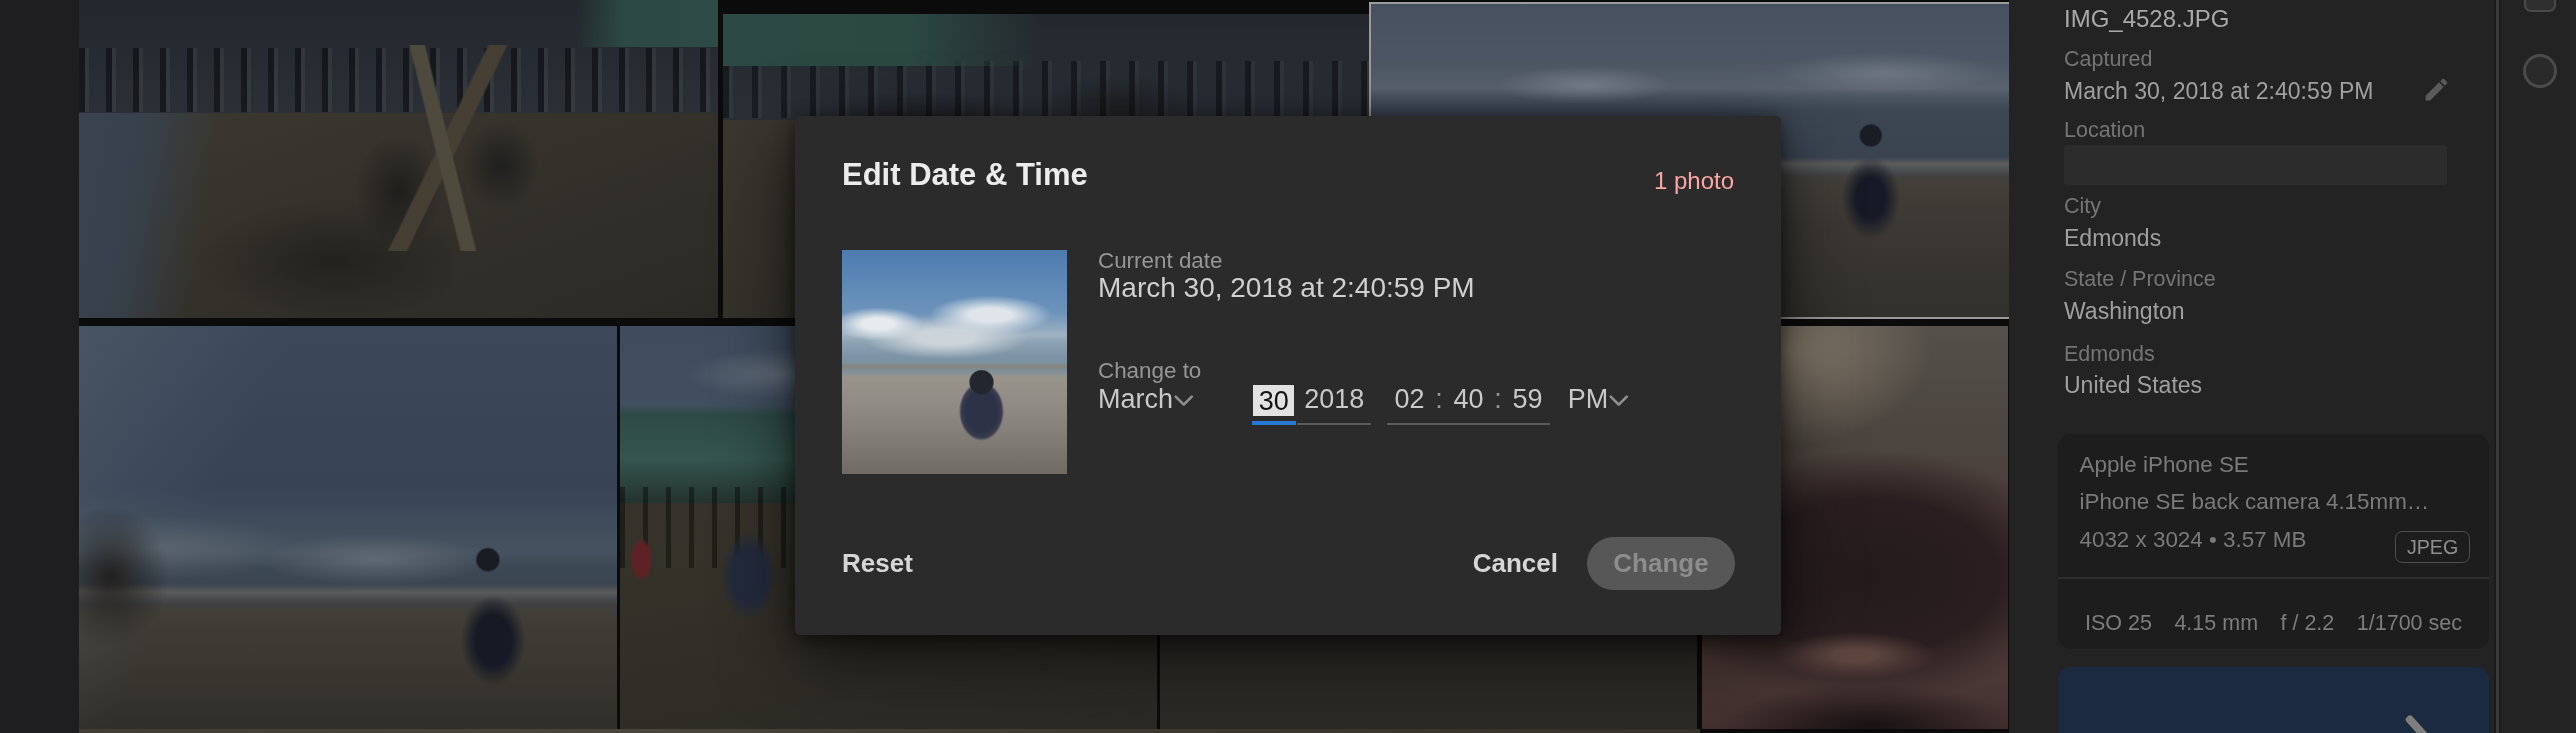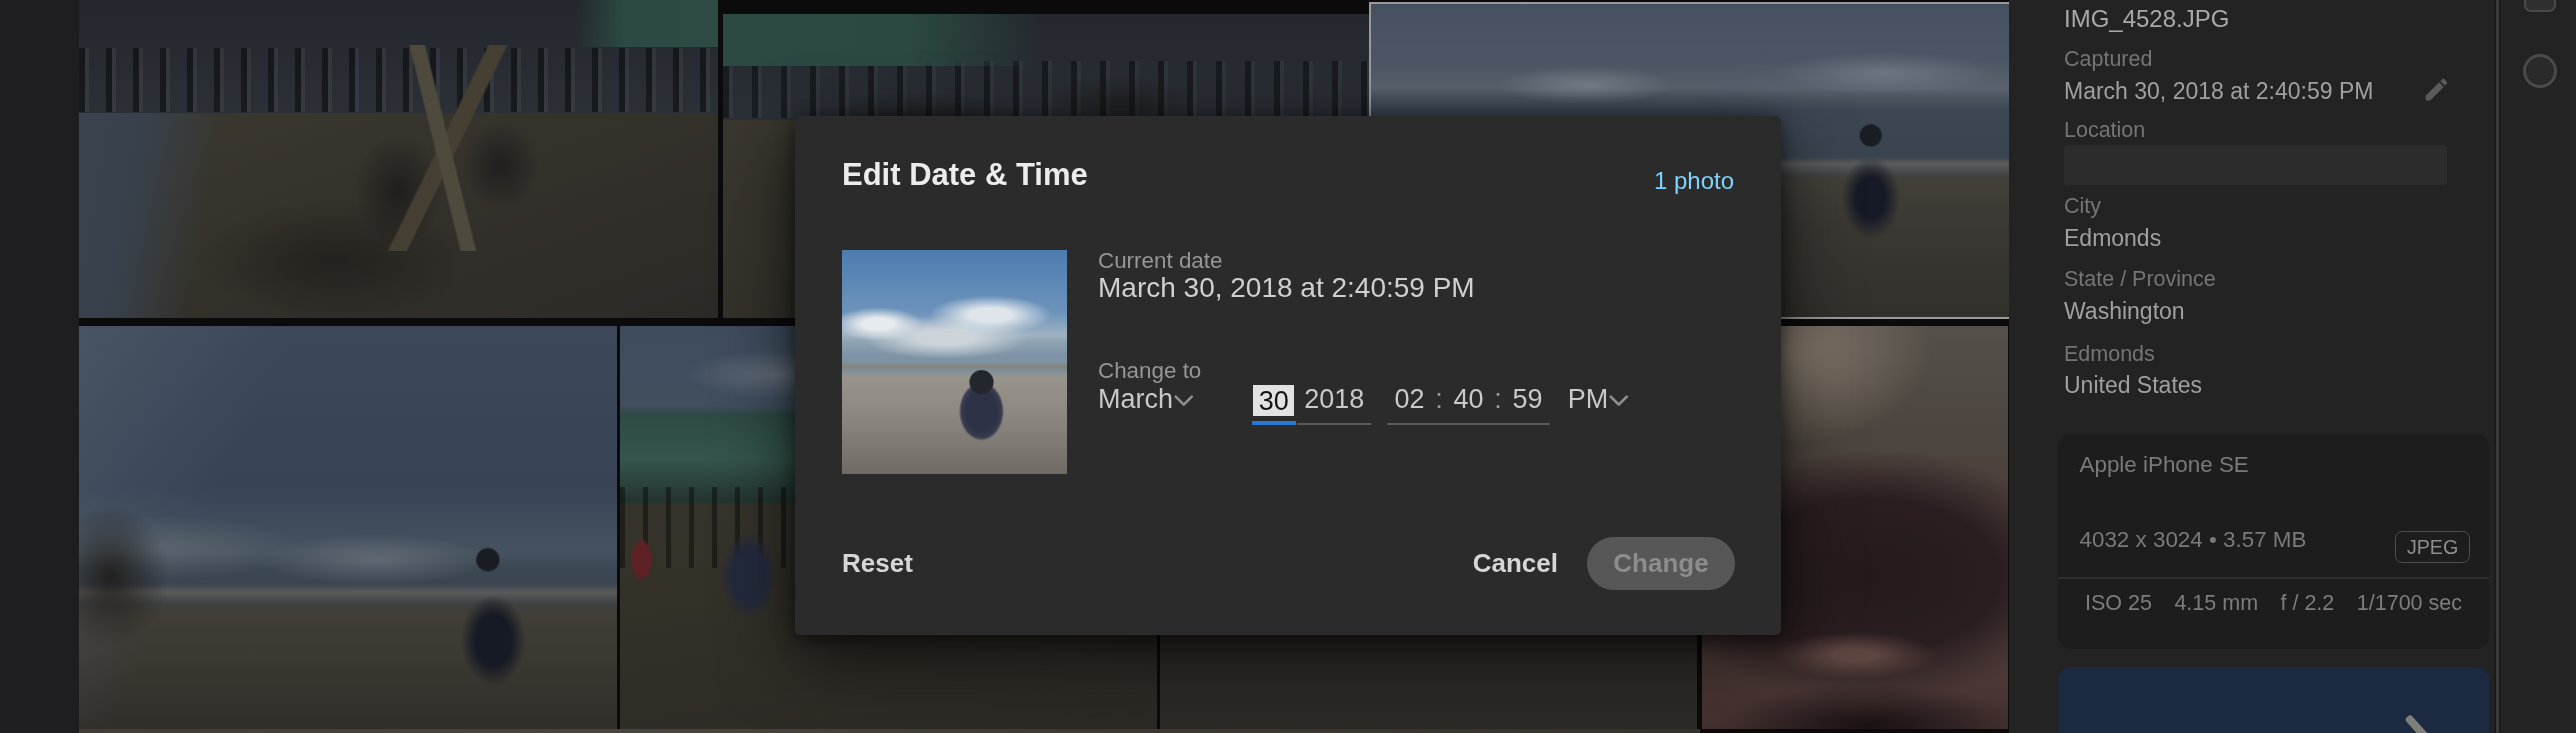--- a/index.html
+++ b/index.html
@@ -114,41 +114,41 @@
   .location-input { position:absolute; left:55px; top:145px; width:383px; height:40px;
     background:#2c2c2c; border-radius:2.7px; font-size:23px; color:#a0a0a0; line-height:40px; padding:0 10.7px; }
 
   .camera-card { position:absolute; left:49px; top:434px; width:431px; height:215px;
     background:#1d1d1d; border-radius:12.5px; }
   .cc-line { position:absolute; left:21.5px; font-size:22.4px; color:#7a7a7a; }
   .cc-badge { position:absolute; right:19px; top:97px; padding:3.6px 10.7px; border:1.8px solid #4f4f4f;
     border-radius:7.2px; font-size:19.7px; color:#8f8f8f; }
   .cc-divider { position:absolute; left:0; top:143px; width:100%; height:1.8px; background:#2e2e2e; }
   .cc-exif { position:absolute; left:0; top:157px; width:100%; height:45px; display:flex;
-    align-items:flex-start; justify-content:space-between; padding:0 27px; font-size:21.5px; color:#7d7d7d; }
+    align-items:flex-end; justify-content:space-between; padding:0 27px; font-size:21.5px; color:#7d7d7d; }
 
   .map-panel { position:absolute; left:49px; top:667px; width:431px; height:66px;
     background:#1b2a40; border-radius:12.5px 12.5px 0 0; overflow:hidden; }
   .map-streak { position:absolute; right:25px; bottom:-12.5px; width:68px; height:8px;
     background:#7e7e7a; transform:rotate(48deg); border-radius:3.6px; }
 
   .rail-divider { position:absolute; left:2494px; top:0; width:7.2px; height:733px;
     background:linear-gradient(90deg,#1b1b1b 0 1.8px,#3a3a3a 1.8px 5.4px,#1b1b1b 5.4px 7.2px); }
   .right-rail { position:absolute; left:2501px; top:0; width:75px; height:733px; background:#232324; }
   .rail-icon-square { position:absolute; left:23px; top:-19.7px; width:32px; height:32px;
     border:2.7px solid #4a4a4a; border-radius:7.2px; background:#2f2f2f; cursor:pointer; }
   .rail-icon-circle { position:absolute; left:22.4px; top:54px; width:34px; height:34px;
     border:3.6px solid #4b4b4b; border-radius:50%; background:#2a2a2a; cursor:pointer; }
 
   
   .dialog { position:absolute; left:795px; top:116px; width:986px; height:519px;
     background:#2b2b2b; border-radius:5.4px;
     box-shadow:0 21.5px 72px rgba(0,0,0,.65), 0 3.6px 18px rgba(0,0,0,.5); }
   .dlg-title { position:absolute; left:47px; top:41px; font-size:31px; font-weight:bold; color:#ececec;text-align:right; }
-  .dlg-count { position:absolute; right:47px; top:51px; font-size:24px; color:#7dd3fc; }
+  .dlg-count { position:absolute; right:47px; top:51px; font-size:24px; color:#fca5a5; }
 
   .dlg-thumb { position:absolute; left:47px; top:134px; width:225px; height:224px;
     background-image:
       radial-gradient(circle 13.4px at 62% 59%, #23262c 85%, rgba(35,38,44,0) 95%),
       radial-gradient(ellipse 29px 38px at 62% 72%, #2e3247 55%, #3a3d52 70%, rgba(58,61,82,0) 78%),
       linear-gradient(rgba(138,130,116,0) 50%, rgba(138,130,116,.8) 52%, rgba(138,130,116,0) 54%),
       radial-gradient(ellipse 63px 23px at 16% 33%, #e7ebee 25%, rgba(231,235,238,0) 72%),
       radial-gradient(ellipse 85px 27px at 66% 29%, #dfe5ea 25%, rgba(223,229,234,0) 72%),
       radial-gradient(ellipse 116px 30px at 46% 39%, #ccd4da 25%, rgba(204,212,218,0) 72%),
       linear-gradient(#4d7cb0 0%, #6d93bb 28%, #9fb2c2 38%, #8da2b2 41%, #7f95a7 47%, #78909f 53%, #98948c 57%, #8f8b84 70%, #7d7972 88%, #6f6b64 100%);
@@ -210,20 +210,21 @@
     <div class="sb-value" style="top:225px">Edmonds</div>
 
     <div class="sb-label" style="top:267px">State / Province</div>
     <div class="sb-value" style="top:298px">Washington</div>
 
     <div class="sb-label" style="top:342px">Edmonds</div>
     <div class="sb-value" style="top:372px">United States</div>
 
     <div class="camera-card">
       <div class="cc-line" style="top:18px">Apple iPhone SE</div>
+      <div class="cc-line" style="top:55px">iPhone SE back camera 4.15mm…</div>
       <div class="cc-line" style="top:93px">4032 x 3024  •  3.57 MB</div>
       <div class="cc-badge">JPEG</div>
       <div class="cc-divider"></div>
       <div class="cc-exif">
         <span>ISO 25</span>
         <span>4.15 mm</span>
         <span>f / 2.2</span>
         <span>1/1700 sec</span>
       </div>
     </div>

